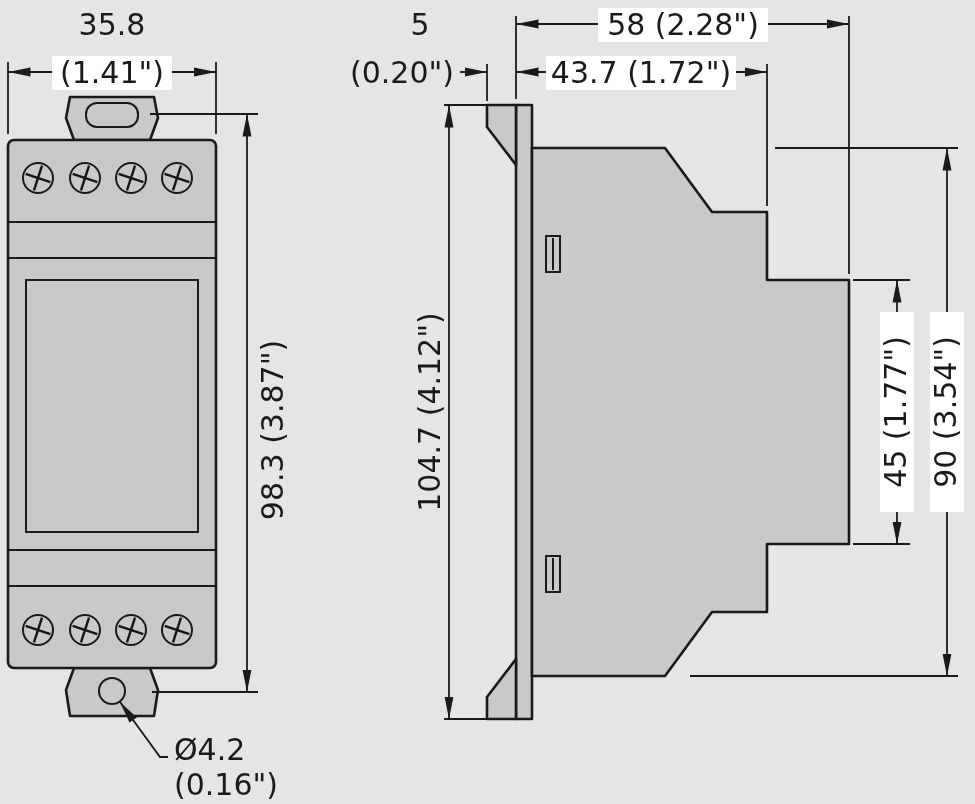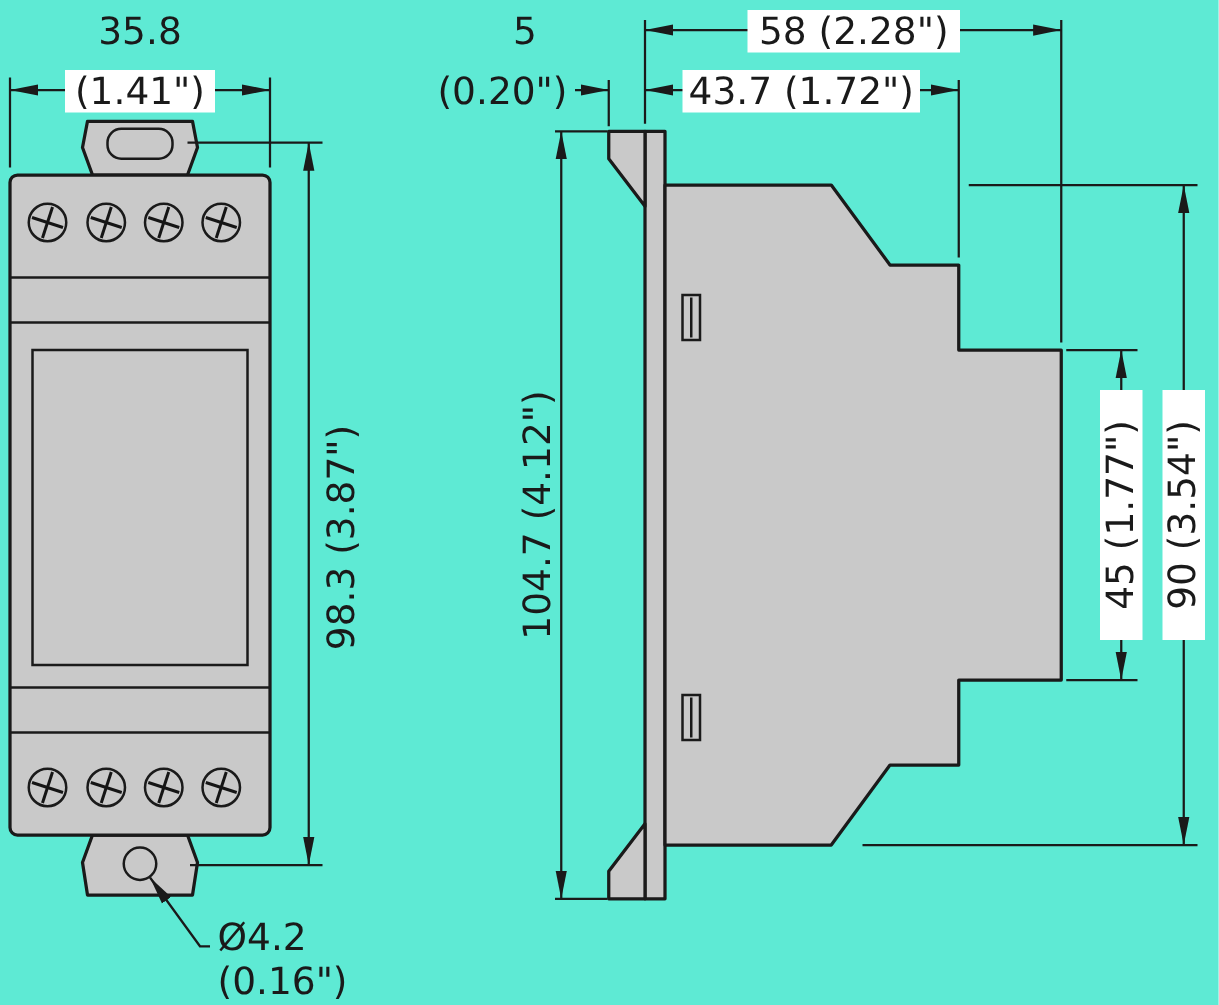--- a/index.html
+++ b/index.html
@@ -1,16 +1,16 @@
 <!DOCTYPE html>
 <html><head>
 <meta charset="utf-8">
 <style>
   html,body{margin:0;padding:0;background:#ffffff;}
-  .stage{width:975px;height:804px;position:relative;background:#5eead4;overflow:hidden;}
+  .stage{width:975px;height:804px;position:relative;background:#e5e5e5;overflow:hidden;}
   svg{display:block;}
   .dim-text{font-family:"DejaVu Sans","Liberation Sans",sans-serif;font-size:30px;fill:#1a1a1a;}
   .outline{stroke:#1a1a1a;stroke-width:2.6;stroke-linejoin:round;}
   .thin{stroke:#1a1a1a;stroke-width:2;fill:none;}
   .dim{stroke:#1a1a1a;stroke-width:1.8;fill:none;}
   .screw-line{stroke:#151515;stroke-width:2.4;}
   .mask{fill:#ffffff;}
 </style>
 </head>
 <body>

